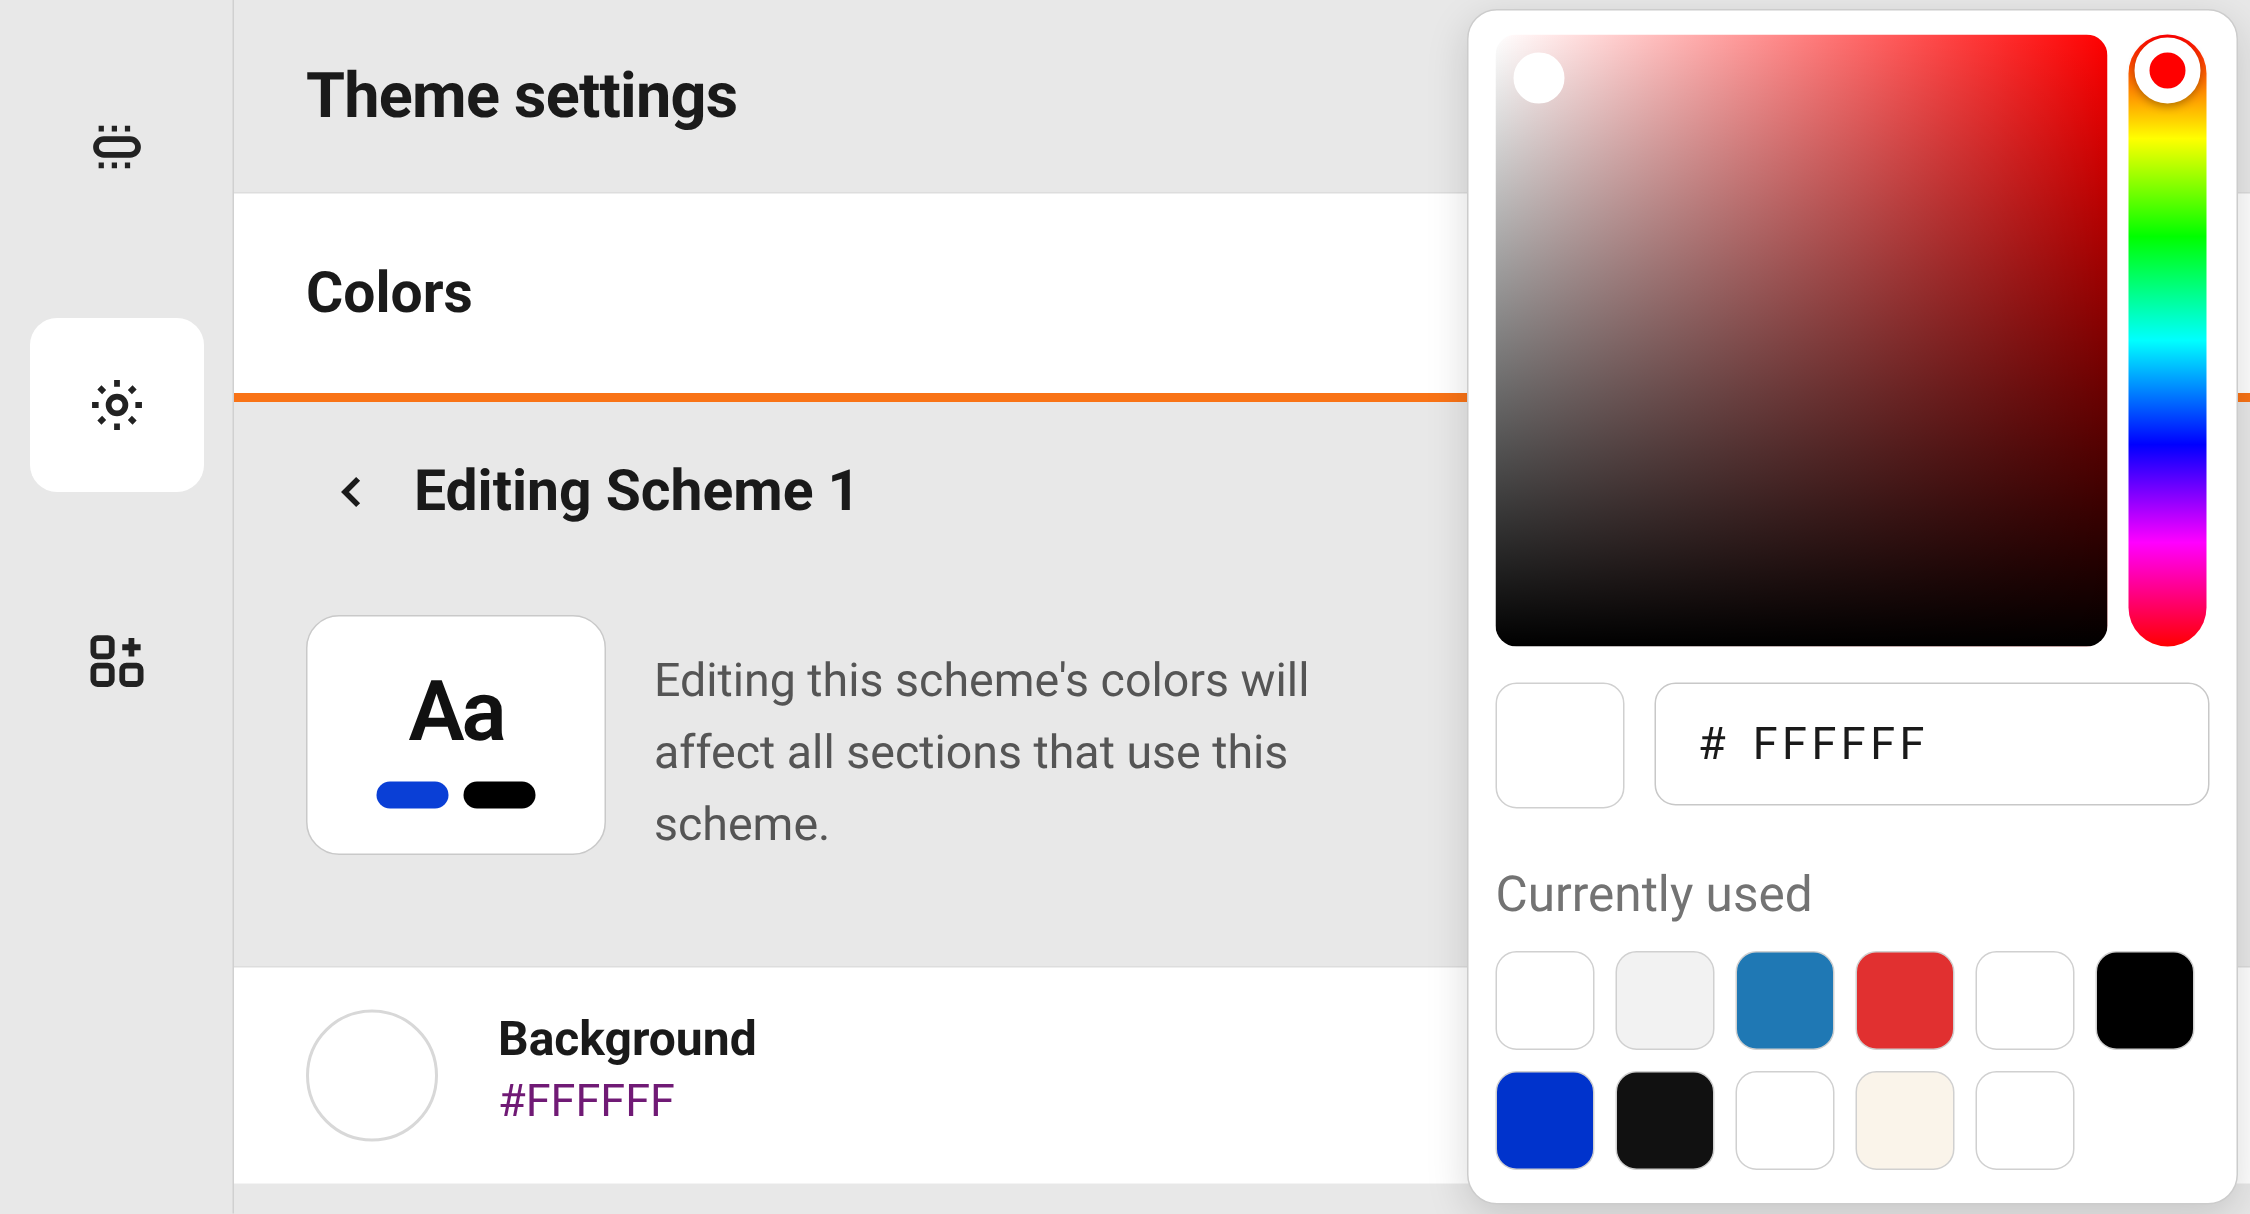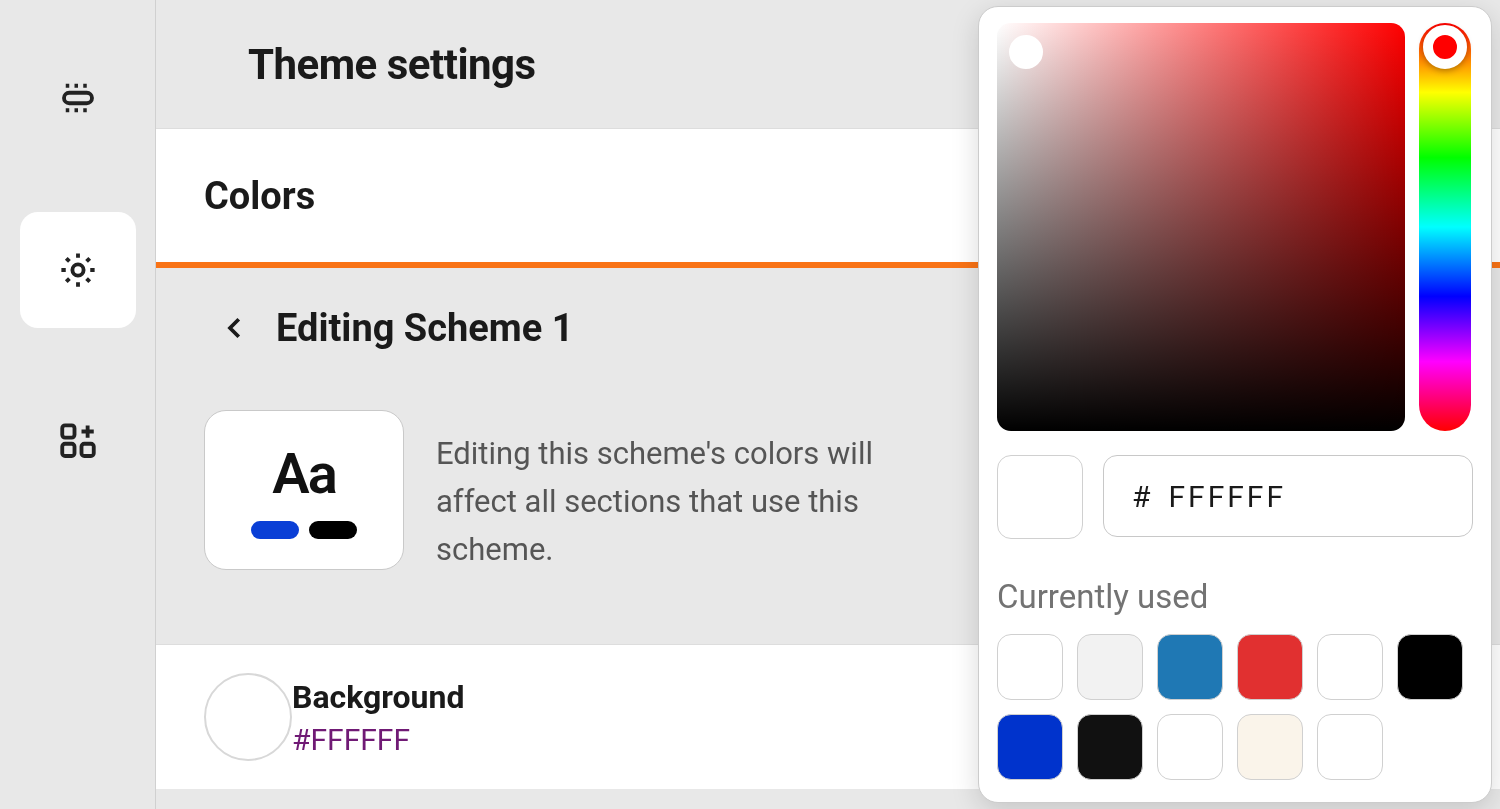--- a/index.html
+++ b/index.html
@@ -40,21 +40,21 @@
       left: 156px; top: 0;
       width: 1344px; height: 809px;
       display: flex; flex-direction: column;
     }
     .header {
       height: 128px;
       padding-left: 48px;
       display: flex; align-items: center;
       background: #e8e8e8;
     }
-    .header h1 { font-size: 42px; font-weight: 700; color: #1a1a1a; letter-spacing: -0.5px; margin-left: 44px; }
+    .header h1 { font-size: 42px; font-weight: 700; color: #1a1a1a; letter-spacing: -0.5px; }
 
     .colors-row {
       height: 140px;
       background: #fff;
       border-top: 1px solid #ddd;
       border-bottom: 6px solid #f97316;
       display: flex; align-items: center; justify-content: space-between;
       padding: 0 48px;
       cursor: pointer;
     }
@@ -89,21 +89,21 @@
     .pill.blue { background: #0a3fd6; }
     .pill.black { background: #000; }
     .scheme-desc { font-size: 31px; line-height: 1.55; color: #555; max-width: 500px; margin-top: 24px; }
 
     .background-row {
       background: #fff;
       border-top: 1px solid #ddd;
       padding: 28px 48px;
       display: flex; align-items: center; justify-content: space-between;
     }
-    .bg-left { display: flex; align-items: center; }
+    .bg-left { display: flex; align-items: flex-start; gap: 40px; }
     .swatch-circle {
       width: 88px; height: 88px; border-radius: 50%;
       border: 2px solid #d8d8d8; background: #fff;
     }
     .bg-labels .lbl { font-size: 32px; font-weight: 700; color: #1a1a1a; margin-bottom: 6px; }
     .bg-labels .val { font-size: 30px; font-weight: 400; color: #701a75; }
     .db-icon { width: 40px; height: 40px; color: #1a1a1a; margin-right: 30px; }
 
     
     .popover {

